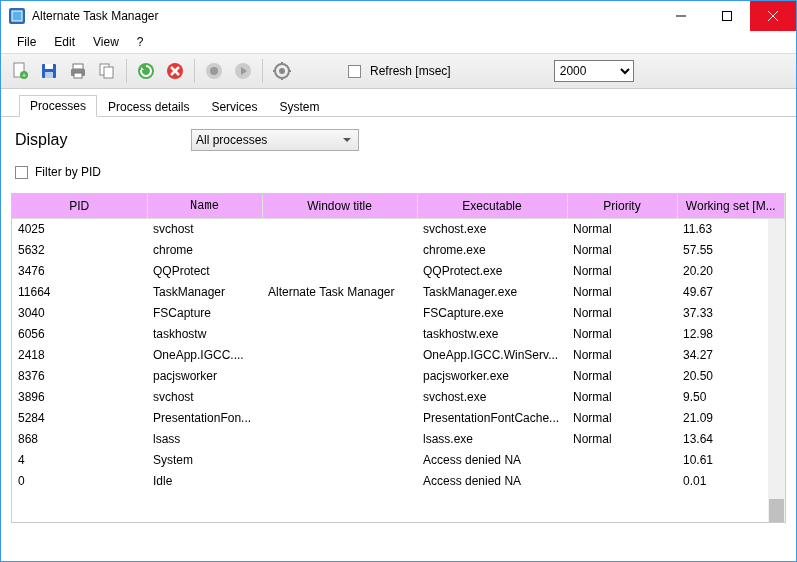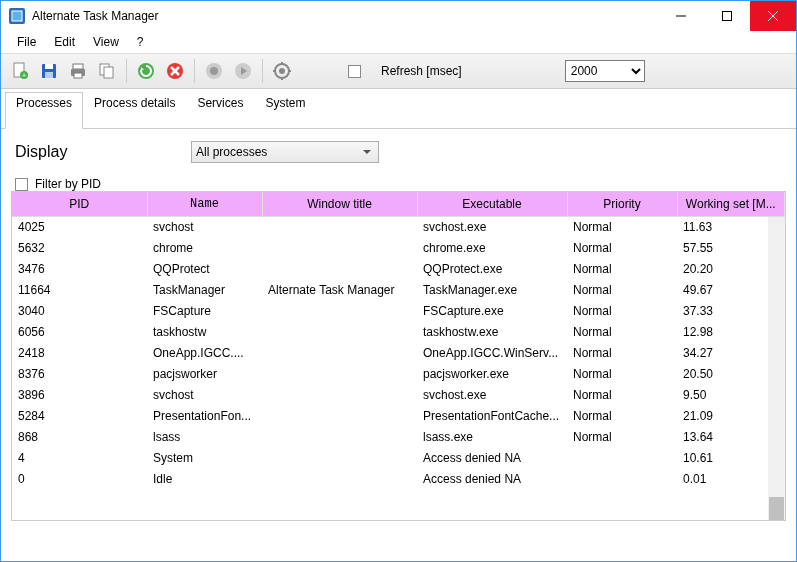--- a/index.html
+++ b/index.html
@@ -14,37 +14,37 @@
     .win-btn.close { background: #e81123; }
     .win-btn svg { width: 10px; height: 10px; }
     
     .menubar { display: flex; padding: 2px 8px; gap: 2px; background: #fff; height: 22px; align-items: flex-end; }
     .menu-item { padding: 2px 8px; cursor: pointer; font-size: 12px; }
     
     .toolbar { background: linear-gradient(#f4f4f4, #e8e8e8); border-top: 1px solid #ddd; border-bottom: 1px solid #ccc; height: 36px; display: flex; align-items: center; padding: 0 6px; gap: 3px; }
     .tool-btn { width: 26px; height: 26px; display: flex; align-items: center; justify-content: center; cursor: pointer; border-radius: 2px; }
     .tool-btn svg { width: 20px; height: 20px; }
     .tool-sep { width: 1px; height: 24px; background: #ccc; margin: 0 3px; }
-    .refresh-box { display: flex; align-items: center; margin-left: 50px; gap: 20px; }
+    .refresh-box { display: flex; align-items: center; margin-left: 50px; gap: 9px; }
     .refresh-checkbox { width: 13px; height: 13px; border: 1px solid #888; background: #fff; }
     .combo-wrap { position: relative; display: inline-block; margin-left: 100px; }
     .combo-wrap select { width: 80px; height: 22px; border: 1px solid #7a7a7a; font-size: 12px; padding-left: 1px; background: #fff; }
     
-    .tabs { display: flex; padding: 2px 4px 0 4px; background: #fff; border-bottom: 1px solid #ccc; height: 40px; }
+    .tabs { display: flex; padding: 2px 4px 0 18px; background: #fff; border-bottom: 1px solid #ccc; height: 28px; align-items: flex-end; }
     .tab { padding: 3px 10px; font-size: 12px; cursor: pointer; border: 1px solid transparent; border-bottom: none; position: relative; top: 1px; }
     .tab.active { background: #fff; border-color: #ccc; border-bottom: 1px solid #fff; }
     
     .content { padding: 12px 10px 6px 10px; background: #fff; }
     .display-row { display: flex; align-items: center; gap: 10px; margin-bottom: 14px; }
     .display-label { width: 170px; font-size: 16px; padding-left: 4px; }
-    .display-select { width: 188px; height: 22px; border: 1px solid #adadad; background: linear-gradient(#f8f8f8,#e8e8e8); padding: 0 4px; font-size: 12px; appearance: none; position: relative; }
+    .display-select { width: 168px; height: 22px; border: 1px solid #adadad; background: linear-gradient(#f8f8f8,#e8e8e8); padding: 0 4px; font-size: 12px; appearance: none; position: relative; }
     .select-wrap { position: relative; display: inline-block; }
     .select-wrap::after { content: ""; position: absolute; right: 8px; top: 9px; border-left: 4px solid transparent; border-right: 4px solid transparent; border-top: 4px solid #555; pointer-events: none; }
     
-    .filter-row { display: flex; align-items: center; gap: 7px; padding-left: 4px; }
+    .filter-row { display: flex; align-items: center; gap: 7px; margin-bottom: 14px; padding-left: 4px; }
     .checkbox { width: 13px; height: 13px; border: 1px solid #888; background: #fff; }
     
     .table-container { border: 1px solid #ccc; height: 330px; overflow: hidden; position: relative; }
     .ptable { width: 100%; border-collapse: collapse; table-layout: fixed; }
     .ptable th { text-align: center; font-weight: normal; font-size: 12px; padding: 4px 6px; border-right: 1px solid #e0e0e0; border-bottom: 1px solid #ddd; background: #f0abfc; overflow: hidden; text-overflow: ellipsis; white-space: nowrap; height: 24px; }
     .ptable td { font-size: 12px; padding: 2px 6px; overflow: hidden; text-overflow: ellipsis; white-space: nowrap; height: 21px; }
     .col-pid { width: 135px; }
     .col-name { width: 115px; font-family: Liberation Mono, monospace; }
     .col-wt { width: 155px; }
     .col-exe { width: 150px; }

